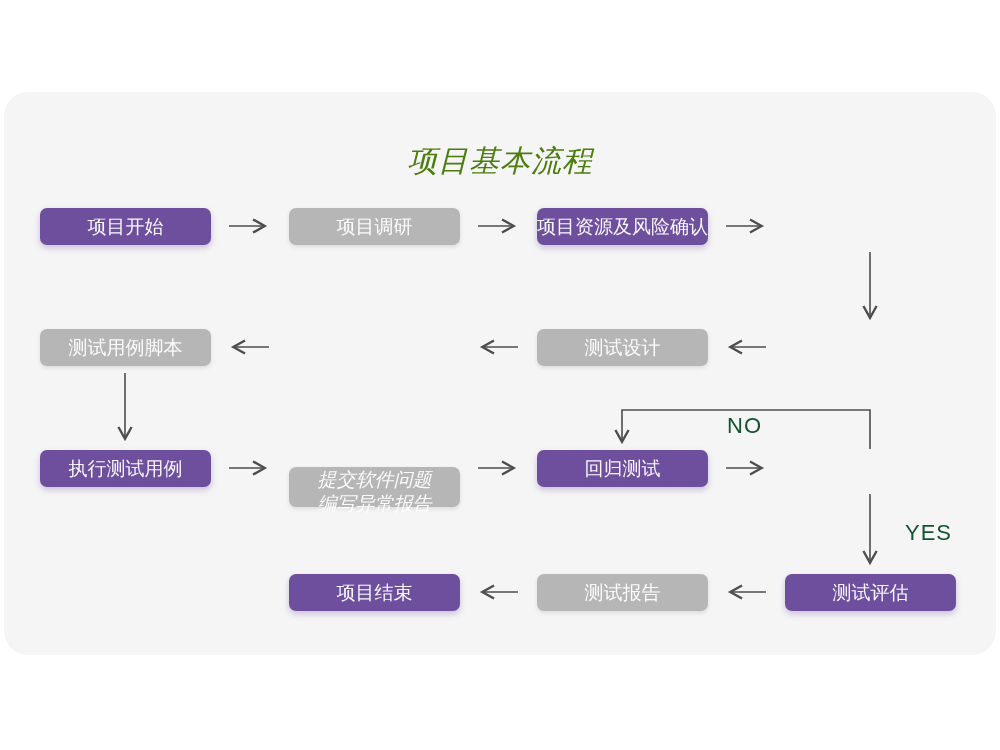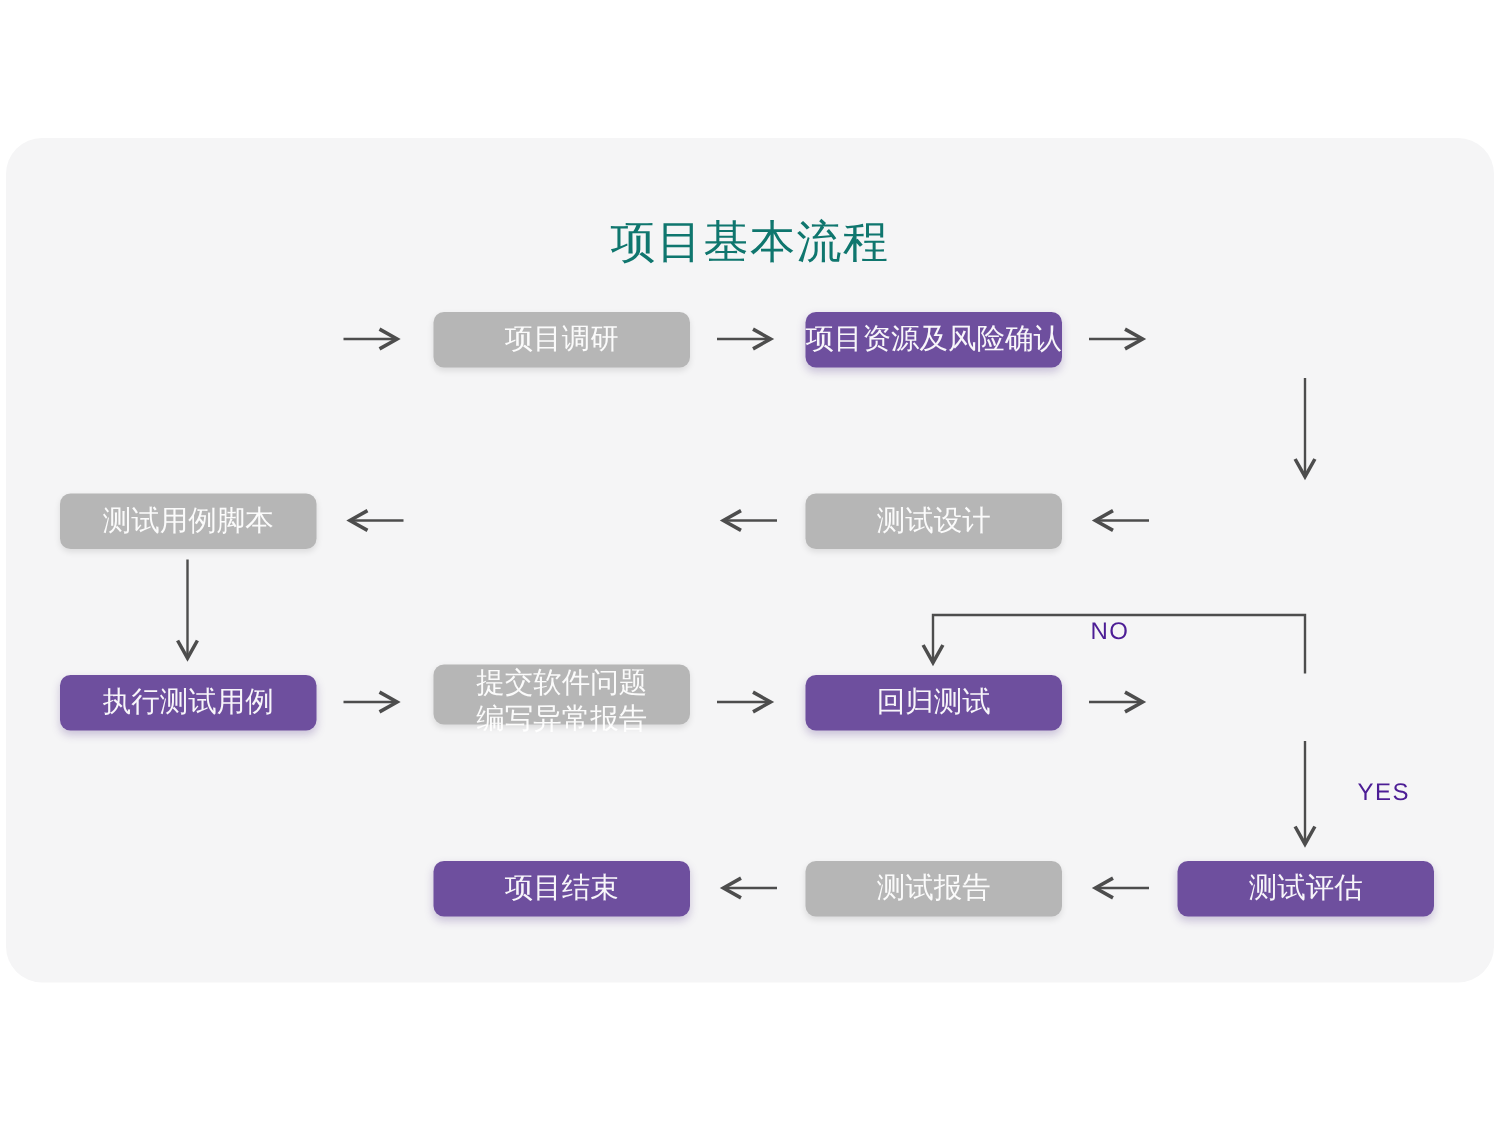--- a/index.html
+++ b/index.html
@@ -15,22 +15,23 @@
     position:absolute;
     left:4px;top:92px;width:992px;height:563px;
     background:var(--card,#f5f5f6);
     border-radius:24px;
   }
   .title{
     position:absolute;
     left:0;top:141px;width:100%;
     text-align:center;
     font-size:30px;
-    color:#0f766e;
+    color:#4d7c0f;
     letter-spacing:1px;
+    font-style:italic;
   }
   .node{
     position:absolute;
     width:171px;height:37px;
     line-height:37px;
     text-align:center;
     color:rgba(255,255,255,0.95);
     font-size:19px;
     border-radius:7px;
     white-space:pre-line;
@@ -38,40 +39,41 @@
   }
   .node.purple{
     background:var(--purple,#6e4f9e);
     box-shadow:0 3px 6px rgba(90,60,140,0.28);
   }
   .node.gray{
     background:var(--gray,#b6b6b6);
     box-shadow:0 2px 4px rgba(0,0,0,0.10);
   }
   .node.multi{
-    top:443px;height:40px;
+    top:467px;height:40px;
     line-height:24px;
     padding-top:1px;
+    font-style:italic;
   }
   .c1{left:40px}.c2{left:289px}.c3{left:537px}.c4{left:785px}
   .r1{top:208px}.r2{top:329px}.r3{top:450px}.r4{top:574px}
   svg.arrows{
     position:absolute;inset:0;
     width:1000px;height:750px;
     pointer-events:none;
   }
   svg.arrows path, svg.arrows line{
     stroke:var(--arrow,#4d4d4d);
     stroke-width:1.6;
     fill:none;
   }
   .branch-label{
     position:absolute;
-    font-size:16px;
-    color:#4c1d95;
+    font-size:22px;
+    color:#14532d;
     letter-spacing:1px;
   }
   .label-no{left:727px;top:413px;}
   .label-yes{left:879px;top:520px;margin-left:26px;}
 </style>
 </head>
 <body>
 
 <div class="page">
   <div class="card"></div>
@@ -102,20 +104,21 @@
     <line x1="726" y1="468" x2="761" y2="468" marker-end="url(#head)"></line>
 
     <path d="M870,449 L870,410 L622,410 L622,441" marker-end="url(#head)"></path>
 
     <line x1="870" y1="494" x2="870" y2="562" marker-end="url(#head)"></line>
 
     <line x1="766" y1="592" x2="731" y2="592" marker-end="url(#head)"></line>
     <line x1="518" y1="592" x2="483" y2="592" marker-end="url(#head)"></line>
   </svg>
 
+  <div class="node c1 r1 purple">项目开始</div>
   <div class="node c2 r1 gray">项目调研</div>
   <div class="node c3 r1 purple">项目资源及风险确认</div>
 
   <div class="node c3 r2 gray">测试设计</div>
   <div class="node c1 r2 gray">测试用例脚本</div>
 
   <div class="node c1 r3 purple">执行测试用例</div>
   <div class="node c2 r3 multi gray">提交软件问题
 编写异常报告</div>
   <div class="node c3 r3 purple">回归测试</div>

